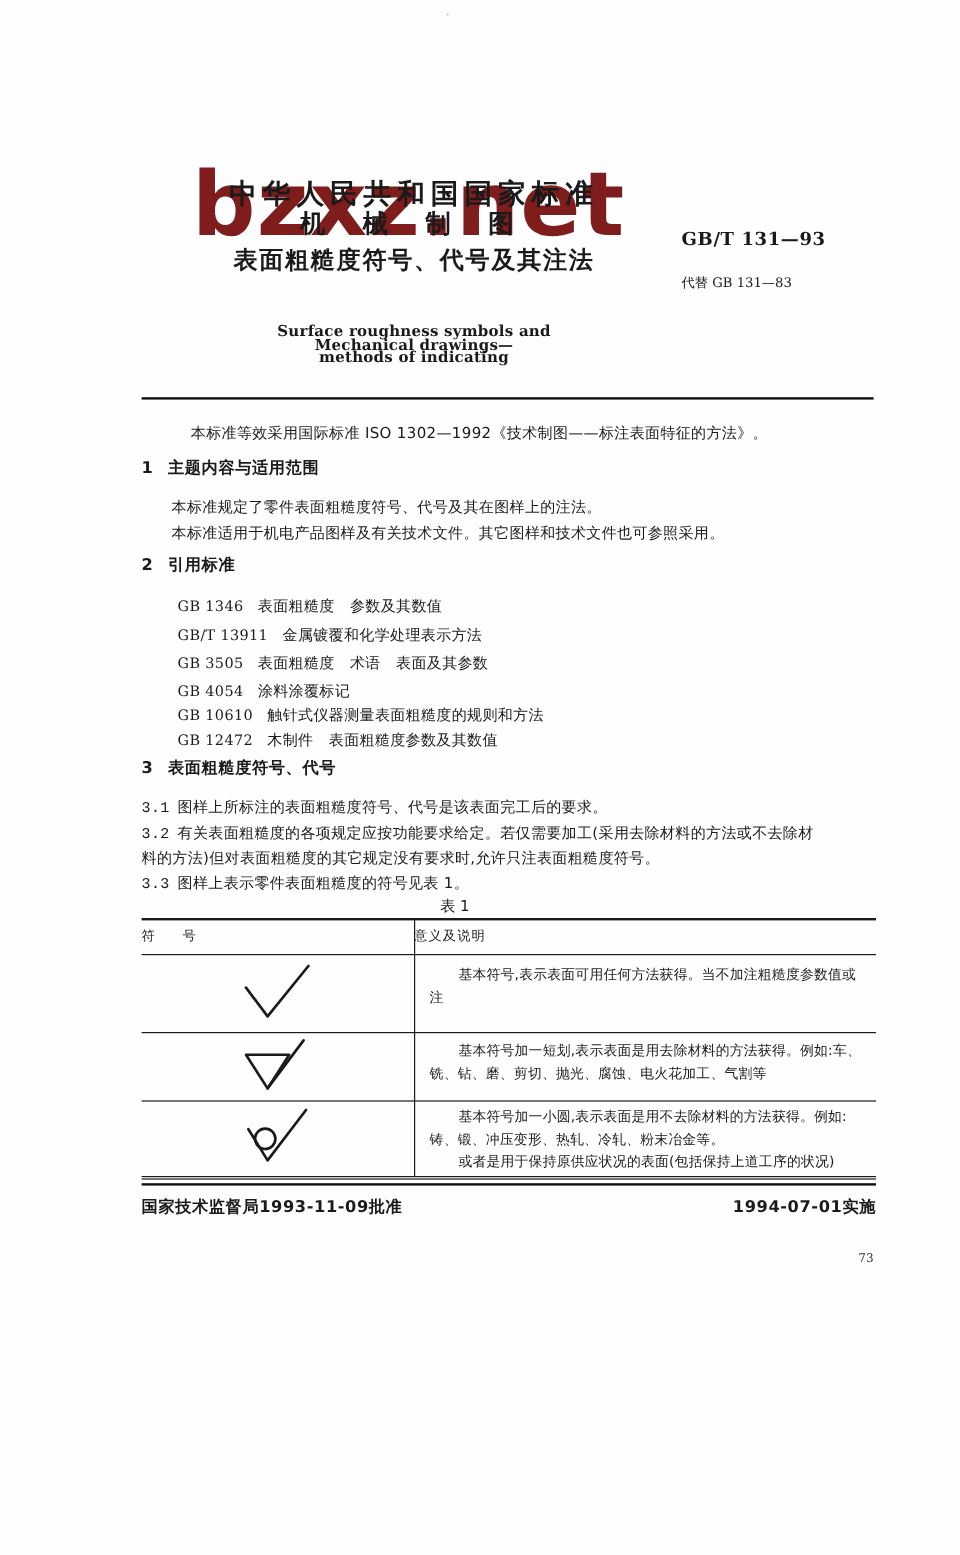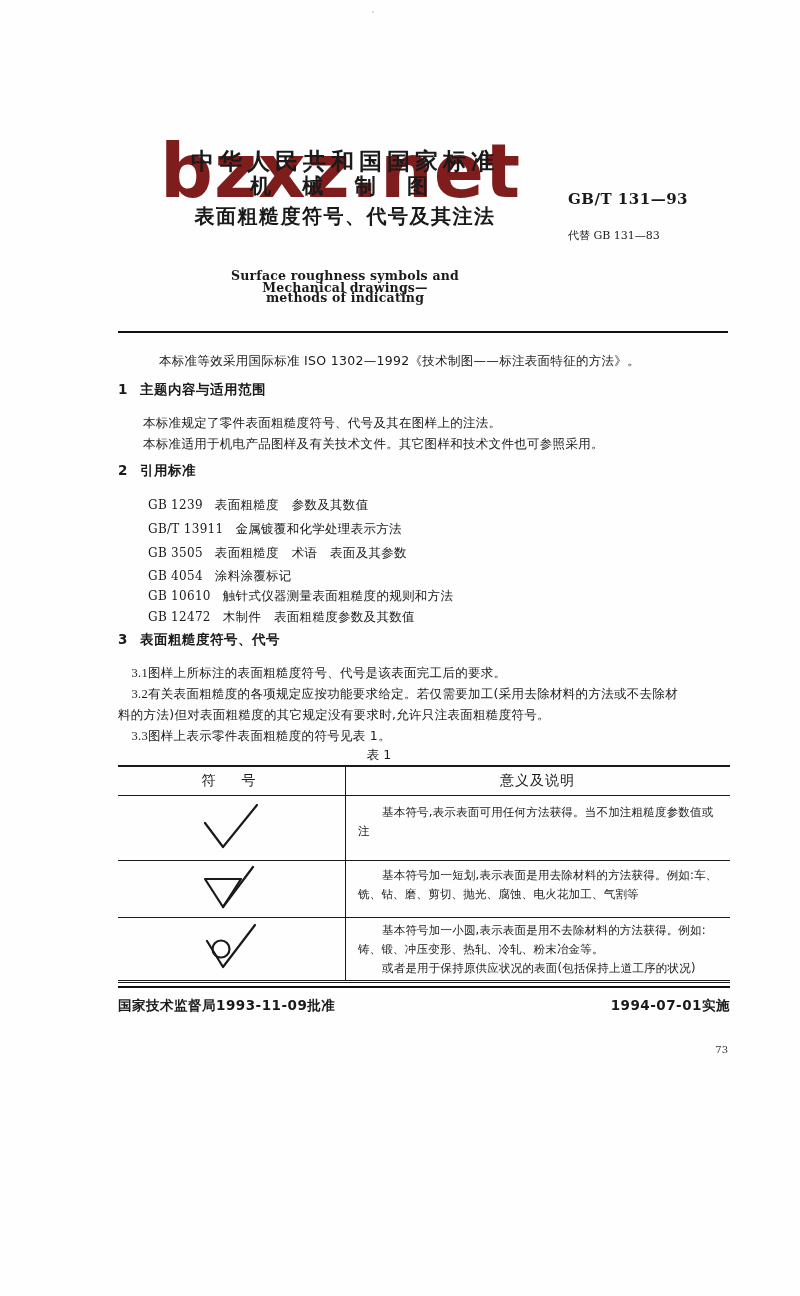--- a/index.html
+++ b/index.html
@@ -176,24 +176,23 @@
 
   .clause {
     position: absolute;
     font-family: "DejaVu Sans", sans-serif;
     font-size: 12.5px;
     line-height: 21px;
     letter-spacing: 0.3px;
     white-space: nowrap;
   }
   .clause .cnum {
-    font-family: Liberation Serif, serif;
+    font-family: Liberation Mono, monospace;
     display: inline-block;
     width: 30px;
-    text-align: right;
   }
   #c31 { left: 118px; top: 662px; }
   #c32 { left: 118px; top: 683px; }
   #c32b{ left: 118px; top: 704px; }
   #c33 { left: 118px; top: 725px; }
 
   #table-caption {
     position: absolute;
     left: 15px; top: 747px;
     width: 728px;
@@ -220,23 +219,23 @@
   .vline {
     position: absolute;
     left: 227px;
     width: 0;
     border-left: 1px solid #1a1a1a;
   }
 
   .col-head {
     position: absolute;
     font-family: "DejaVu Sans", sans-serif;
-    font-size: 14px;
+    font-size: 11px;
     letter-spacing: 6px;
-    text-align: center;
+    text-align: left;
   }
   #th-symbol { left: 0;   top: 7px;  width: 227px; }
   #th-desc   { left: 227px; top: 7px; width: 385px; letter-spacing: 1px; }
 
   .sym-cell {
     position: absolute;
     left: 0;
     width: 227px;
     text-align: center;
   }
@@ -332,21 +331,21 @@
       <span class="num">1</span><span>主题内容与适用范围</span>
     </div>
     <div class="para" id="p1a">本标准规定了零件表面粗糙度符号、代号及其在图样上的注法。</div>
     <div class="para" id="p1b">本标准适用于机电产品图样及有关技术文件。其它图样和技术文件也可参照采用。</div>
 
     <div class="heading" id="h2">
       <span class="num">2</span><span>引用标准</span>
     </div>
 
     <div class="ref-item" id="ref0">
-      <span class="code">GB 1239</span><span class="gap"></span><span>表面粗糙度　参数及其数值</span>
+      <span class="code">GB 1346</span><span class="gap"></span><span>表面粗糙度　参数及其数值</span>
     </div>
     <div class="ref-item" id="ref1">
       <span class="code">GB/T 13911</span><span class="gap"></span><span>金属镀覆和化学处理表示方法</span>
     </div>
     <div class="ref-item" id="ref2">
       <span class="code">GB 3505</span><span class="gap"></span><span>表面粗糙度　术语　表面及其参数</span>
     </div>
     <div class="ref-item" id="ref3">
       <span class="code">GB 4054</span><span class="gap"></span><span>涂料涂覆标记</span>
     </div>

